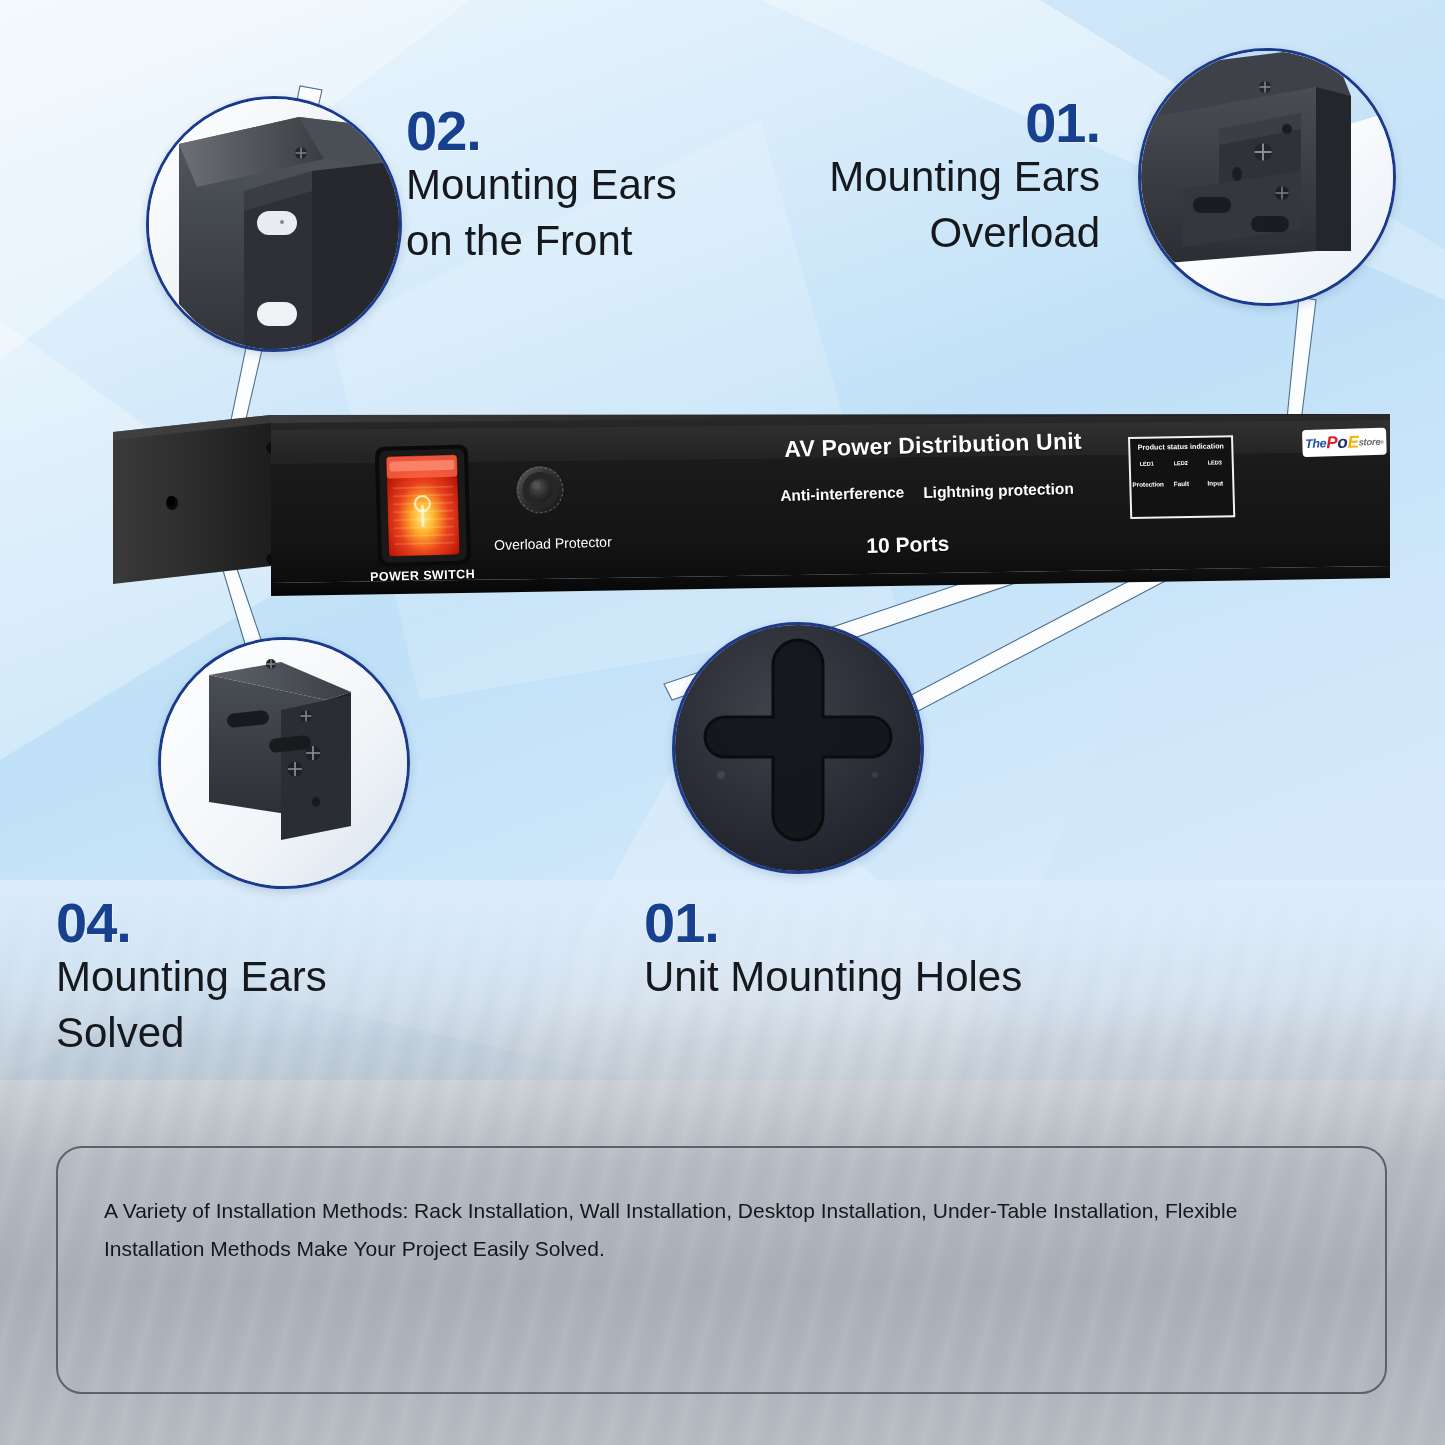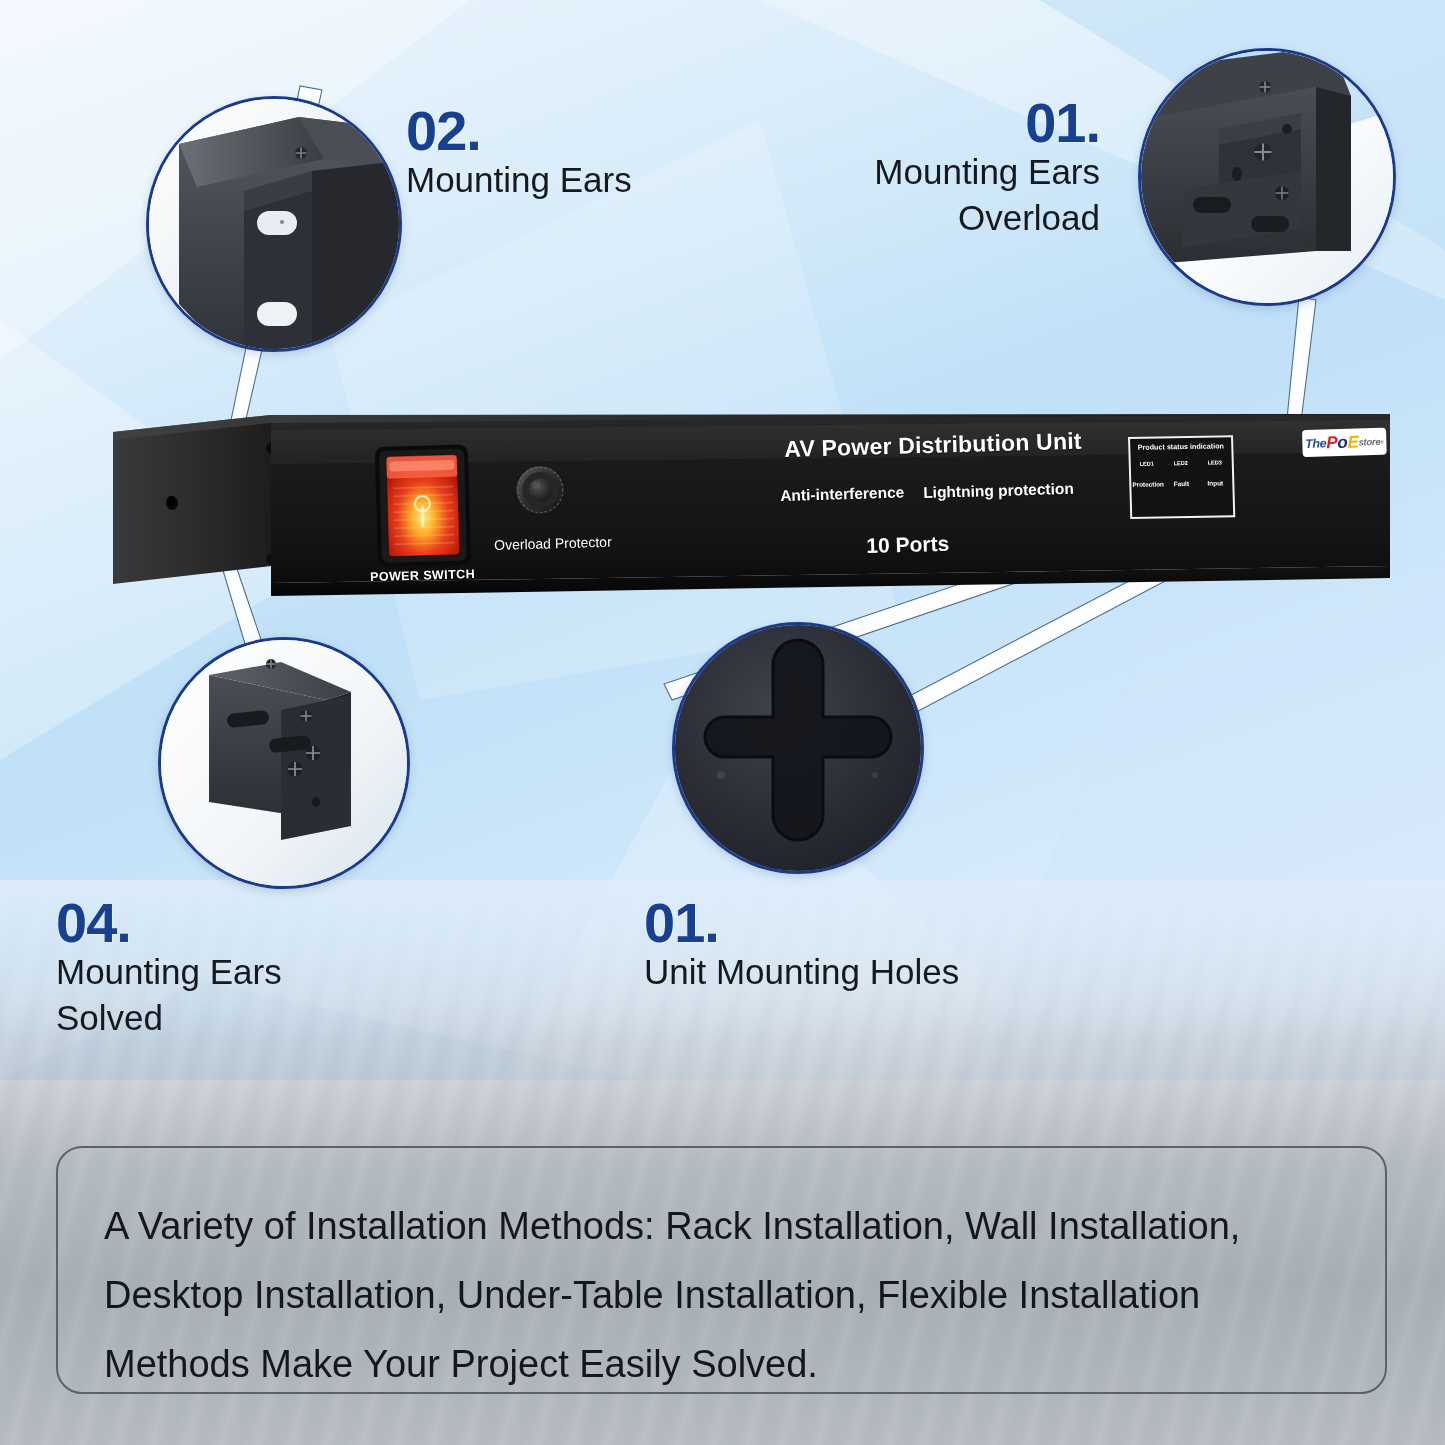--- a/index.html
+++ b/index.html
@@ -92,32 +92,32 @@
   .circ svg{display:block;}
 
   
   .callout{position:absolute;}
   .co-num{
     font-weight:bold;color:#17408f;
     font-size:56px;line-height:.95;letter-spacing:-1px;
     text-shadow:1px 1px 0 rgba(255,255,255,.45);
   }
   .co-line{
-    font-size:35px;color:#15181c;line-height:1.32;white-space:nowrap;
+    font-size:42px;color:#15181c;line-height:1.32;white-space:nowrap;
   }
   .co-right{text-align:right;}
 
   
   #caption{
     position:absolute;left:56px;top:1146px;width:1331px;height:248px;
     border:2px solid #5d626a;border-radius:26px;
     box-sizing:border-box;padding:44px 44px 0 46px;
   }
   #caption p{
-    margin:0;font-size:38px;line-height:1.82;color:#14171b;
+    margin:0;font-size:21px;line-height:1.82;color:#14171b;
   }
 </style>
 </head>
 <body>
 
 <div id="stage">
 
   <div class="bg-sky"></div>
 
   <svg class="bg-poly" viewBox="0 0 1445 1080" preserveAspectRatio="none">
@@ -410,20 +410,21 @@
                a25,25 0 0 1 -50,0 l0,-58 l-48,0 a20,20 0 0 1 0,-40 l48,0 z" fill="none" stroke="#0b0c10" stroke-width="3"></path>
 
       <circle cx="46" cy="150" r="4" fill="#6b7078" opacity=".3"></circle>
       <circle cx="200" cy="150" r="3" fill="#6b7078" opacity=".25"></circle>
     </svg>
   </div>
 
   <div class="callout" style="left:406px;top:104px;">
     <div class="co-num">02.</div>
     <div class="co-line">Mounting Ears</div>
+    <div class="co-line">on the Front</div>
   </div>
 
   <div class="callout co-right" style="left:680px;top:96px;width:420px;">
     <div class="co-num">01.</div>
     <div class="co-line">Mounting Ears</div>
     <div class="co-line">Overload</div>
   </div>
 
   <div class="callout" style="left:56px;top:896px;">
     <div class="co-num">04.</div>

